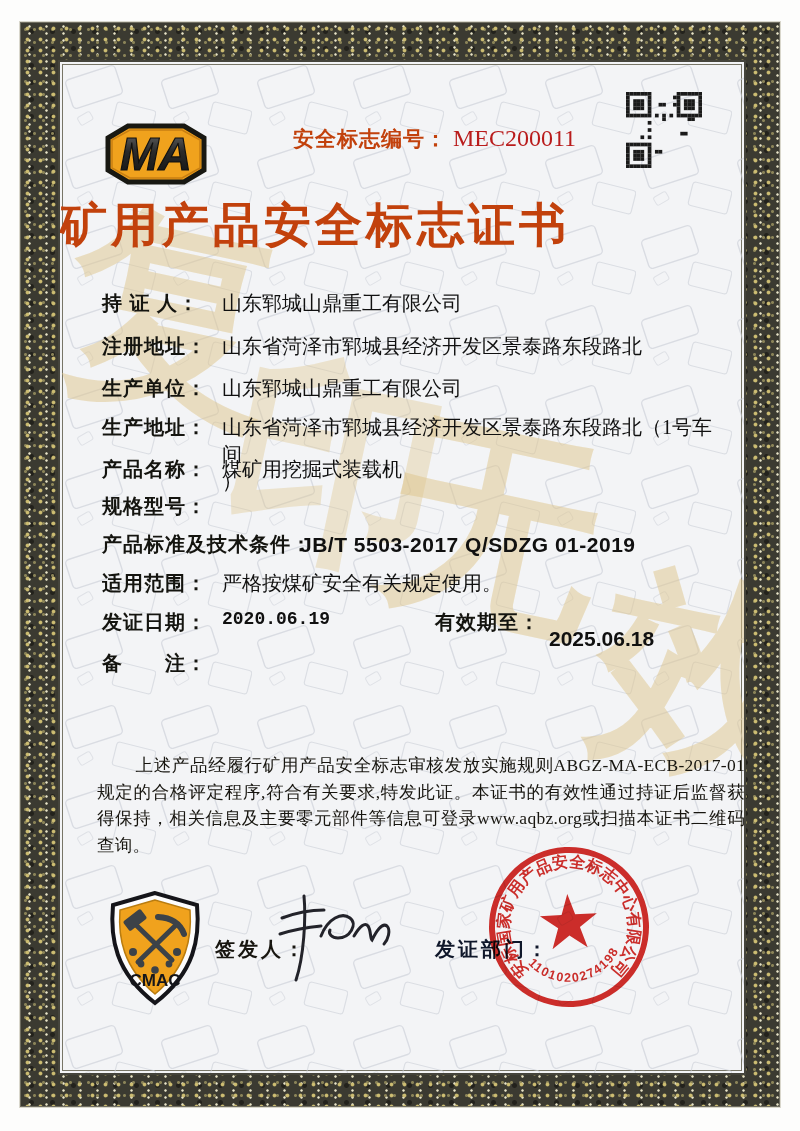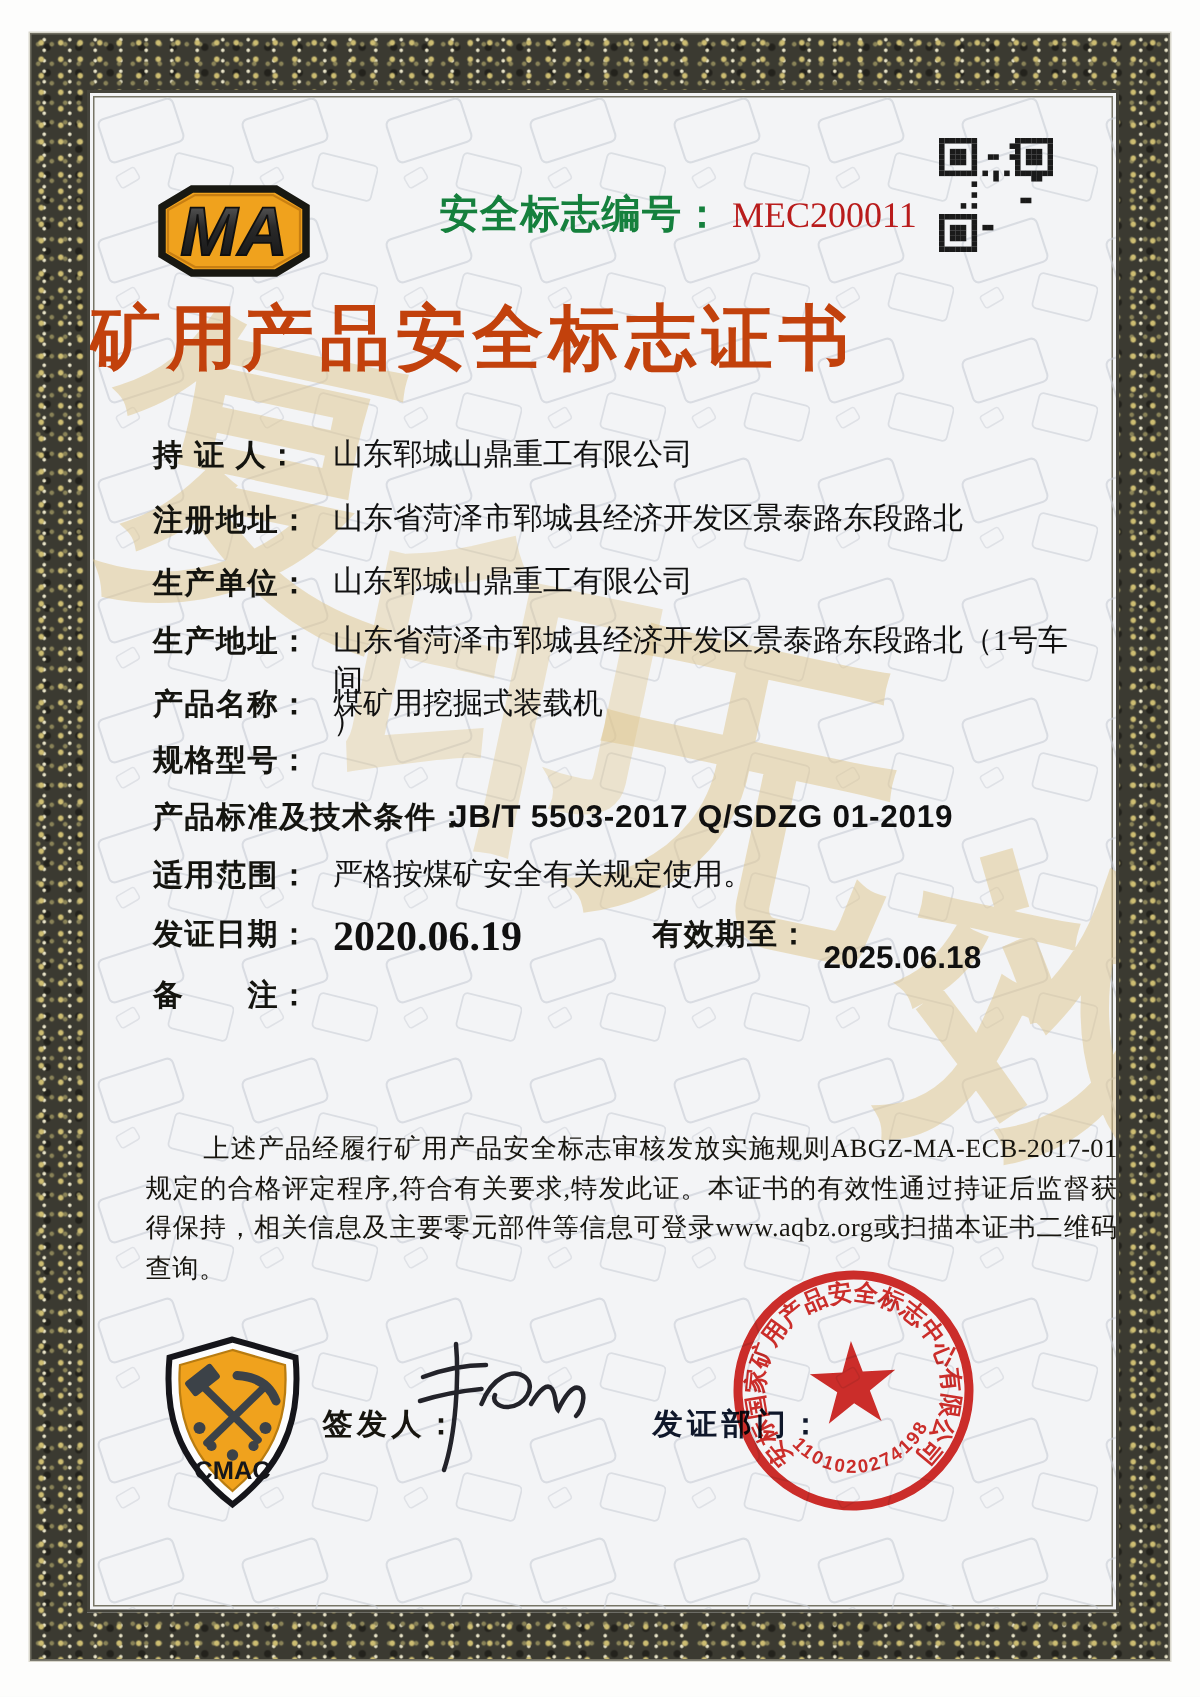--- a/index.html
+++ b/index.html
@@ -36,21 +36,21 @@
     font-size:215px;line-height:1;color:#dfc68c;opacity:.5;
     transform:rotate(12deg);pointer-events:none;font-weight:700;
   }
   .wm.c1{left:6px;top:148px;}
   .wm.c2{left:168px;top:298px;opacity:.38;}
   .wm.c3{left:328px;top:358px;}
   .wm.c4{left:538px;top:505px;}
 
   .ma-badge{position:absolute;left:40px;top:60px;width:112px;height:64px;}
   .cert-no{position:absolute;left:233px;top:63px;white-space:nowrap;}
-  .cert-no .lbl{font-weight:700;font-size:26px;color:#15803d;letter-spacing:1px;}
+  .cert-no .lbl{font-weight:700;font-size:21px;color:#c2410c;letter-spacing:1px;}
   .cert-no .val{font-family:"Liberation Serif", serif;font-size:24px;color:#b91c1c;margin-left:6px;}
   .qr{position:absolute;left:566px;top:30px;width:76px;height:76px;}
 
   .title{
     position:absolute;left:0;top:132px;width:100%;text-align:left;
     font-family:"Liberation Serif", serif;font-weight:700;font-size:47px;
     color:#c2410c;letter-spacing:4px;
   }
 
   .row{position:absolute;left:0;width:100%;height:30px;}
@@ -62,21 +62,21 @@
     position:absolute;left:162px;font-family:"Liberation Serif", serif;
     font-size:20px;color:#101010;width:505px;white-space:pre-line;line-height:27px;
   }
   .row .val.num{font-family:"Liberation Sans", sans-serif;font-weight:700;font-size:21px;letter-spacing:.5px;}
   .r1{top:228px}.r2{top:271px}.r3{top:313px}.r4{top:352px}
   .r5{top:394px}.r6{top:431px}.r7{top:469px}.r8{top:508px}
   .r7 .val{left:240px;}
   .rowdates{top:547px}
   .rowdates .val2{position:absolute;left:489px;font-family:Liberation Sans, sans-serif;font-weight:700;font-size:21px;color:#101010;margin-top:18px;}
   .rowdates .lbl2{position:absolute;left:375px;font-weight:700;font-size:20px;color:#14140f;letter-spacing:1px;}
-  .rowdates .val1{position:absolute;left:162px;font-family:Liberation Serif, serif;font-weight:700;font-size:28px;color:#101010;}
+  .rowdates .val1{position:absolute;left:162px;font-family:Liberation Mono, monospace;font-weight:700;font-size:18px;color:#101010;}
   .rowremark{top:588px}
 
   .statement{
     position:absolute;left:37px;top:690px;width:648px;
     font-family:"Liberation Serif", serif;font-size:17.5px;line-height:26.5px;
     color:#17150f;text-indent:2.2em;letter-spacing:.3px;text-align:justify;
   }
 
   .cmac{position:absolute;left:40px;top:828px;width:110px;height:118px;}
   .sign-label{position:absolute;left:155px;top:874px;font-family:"Liberation Serif", serif;

